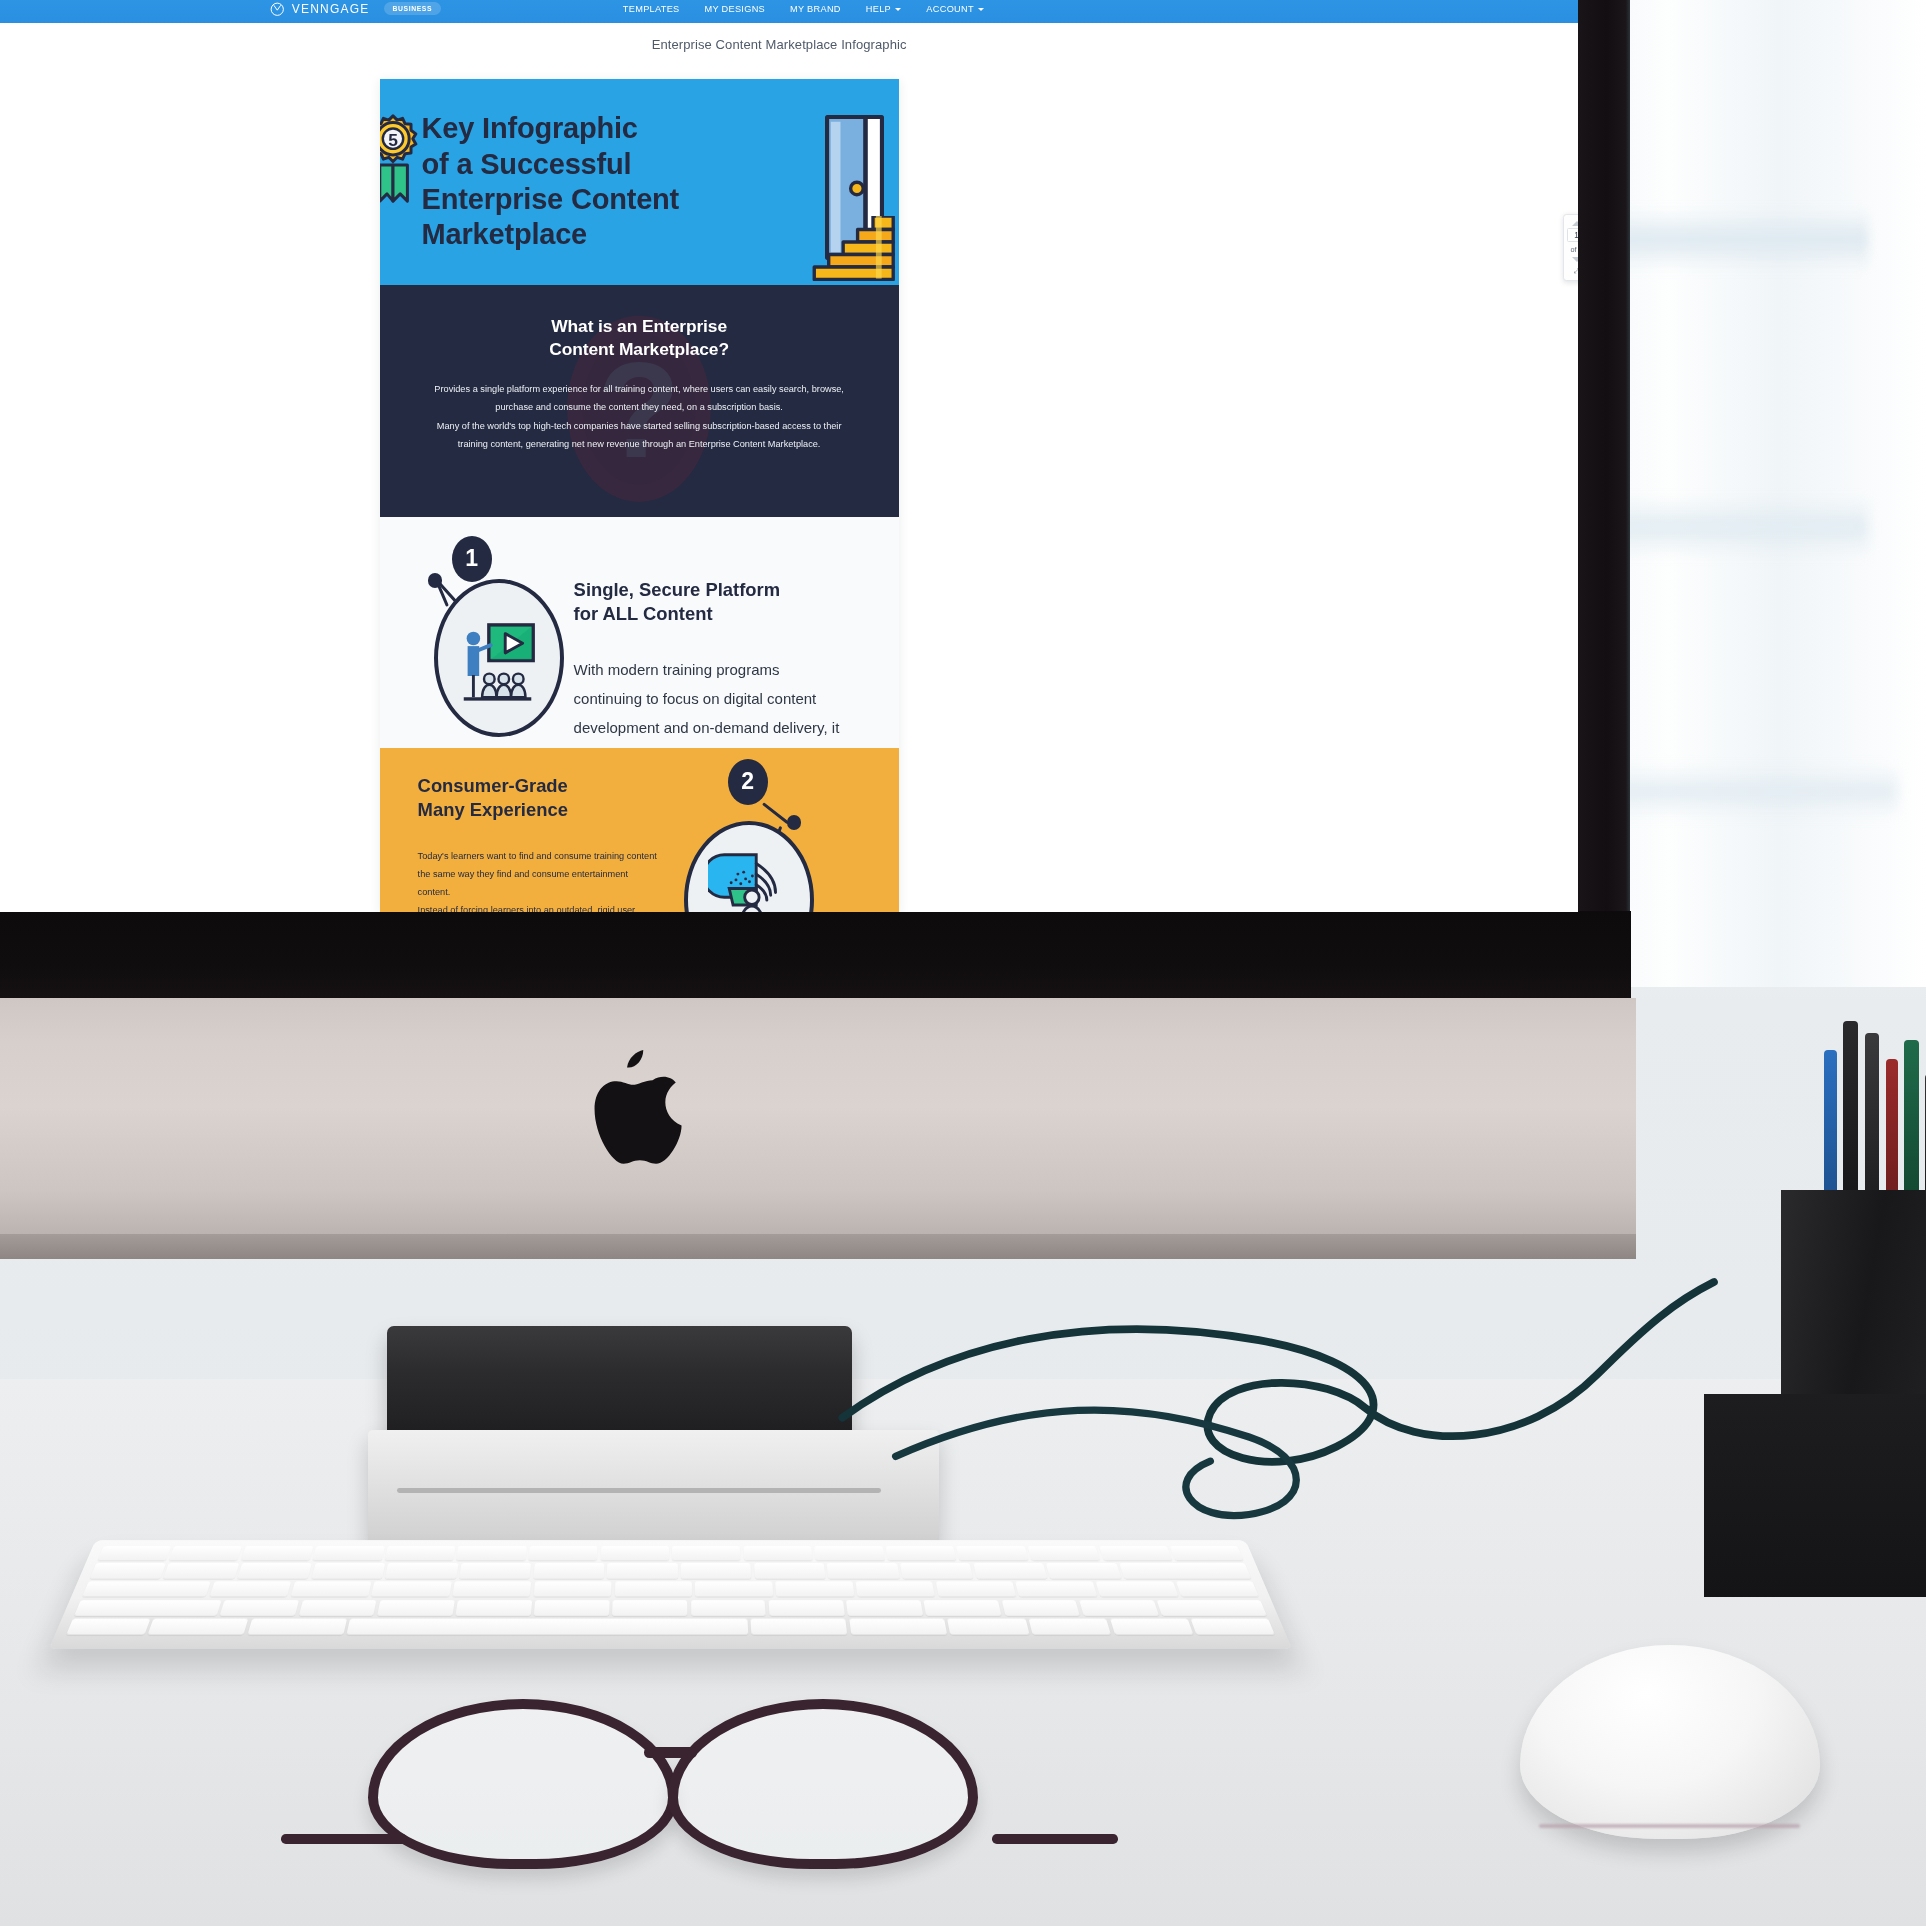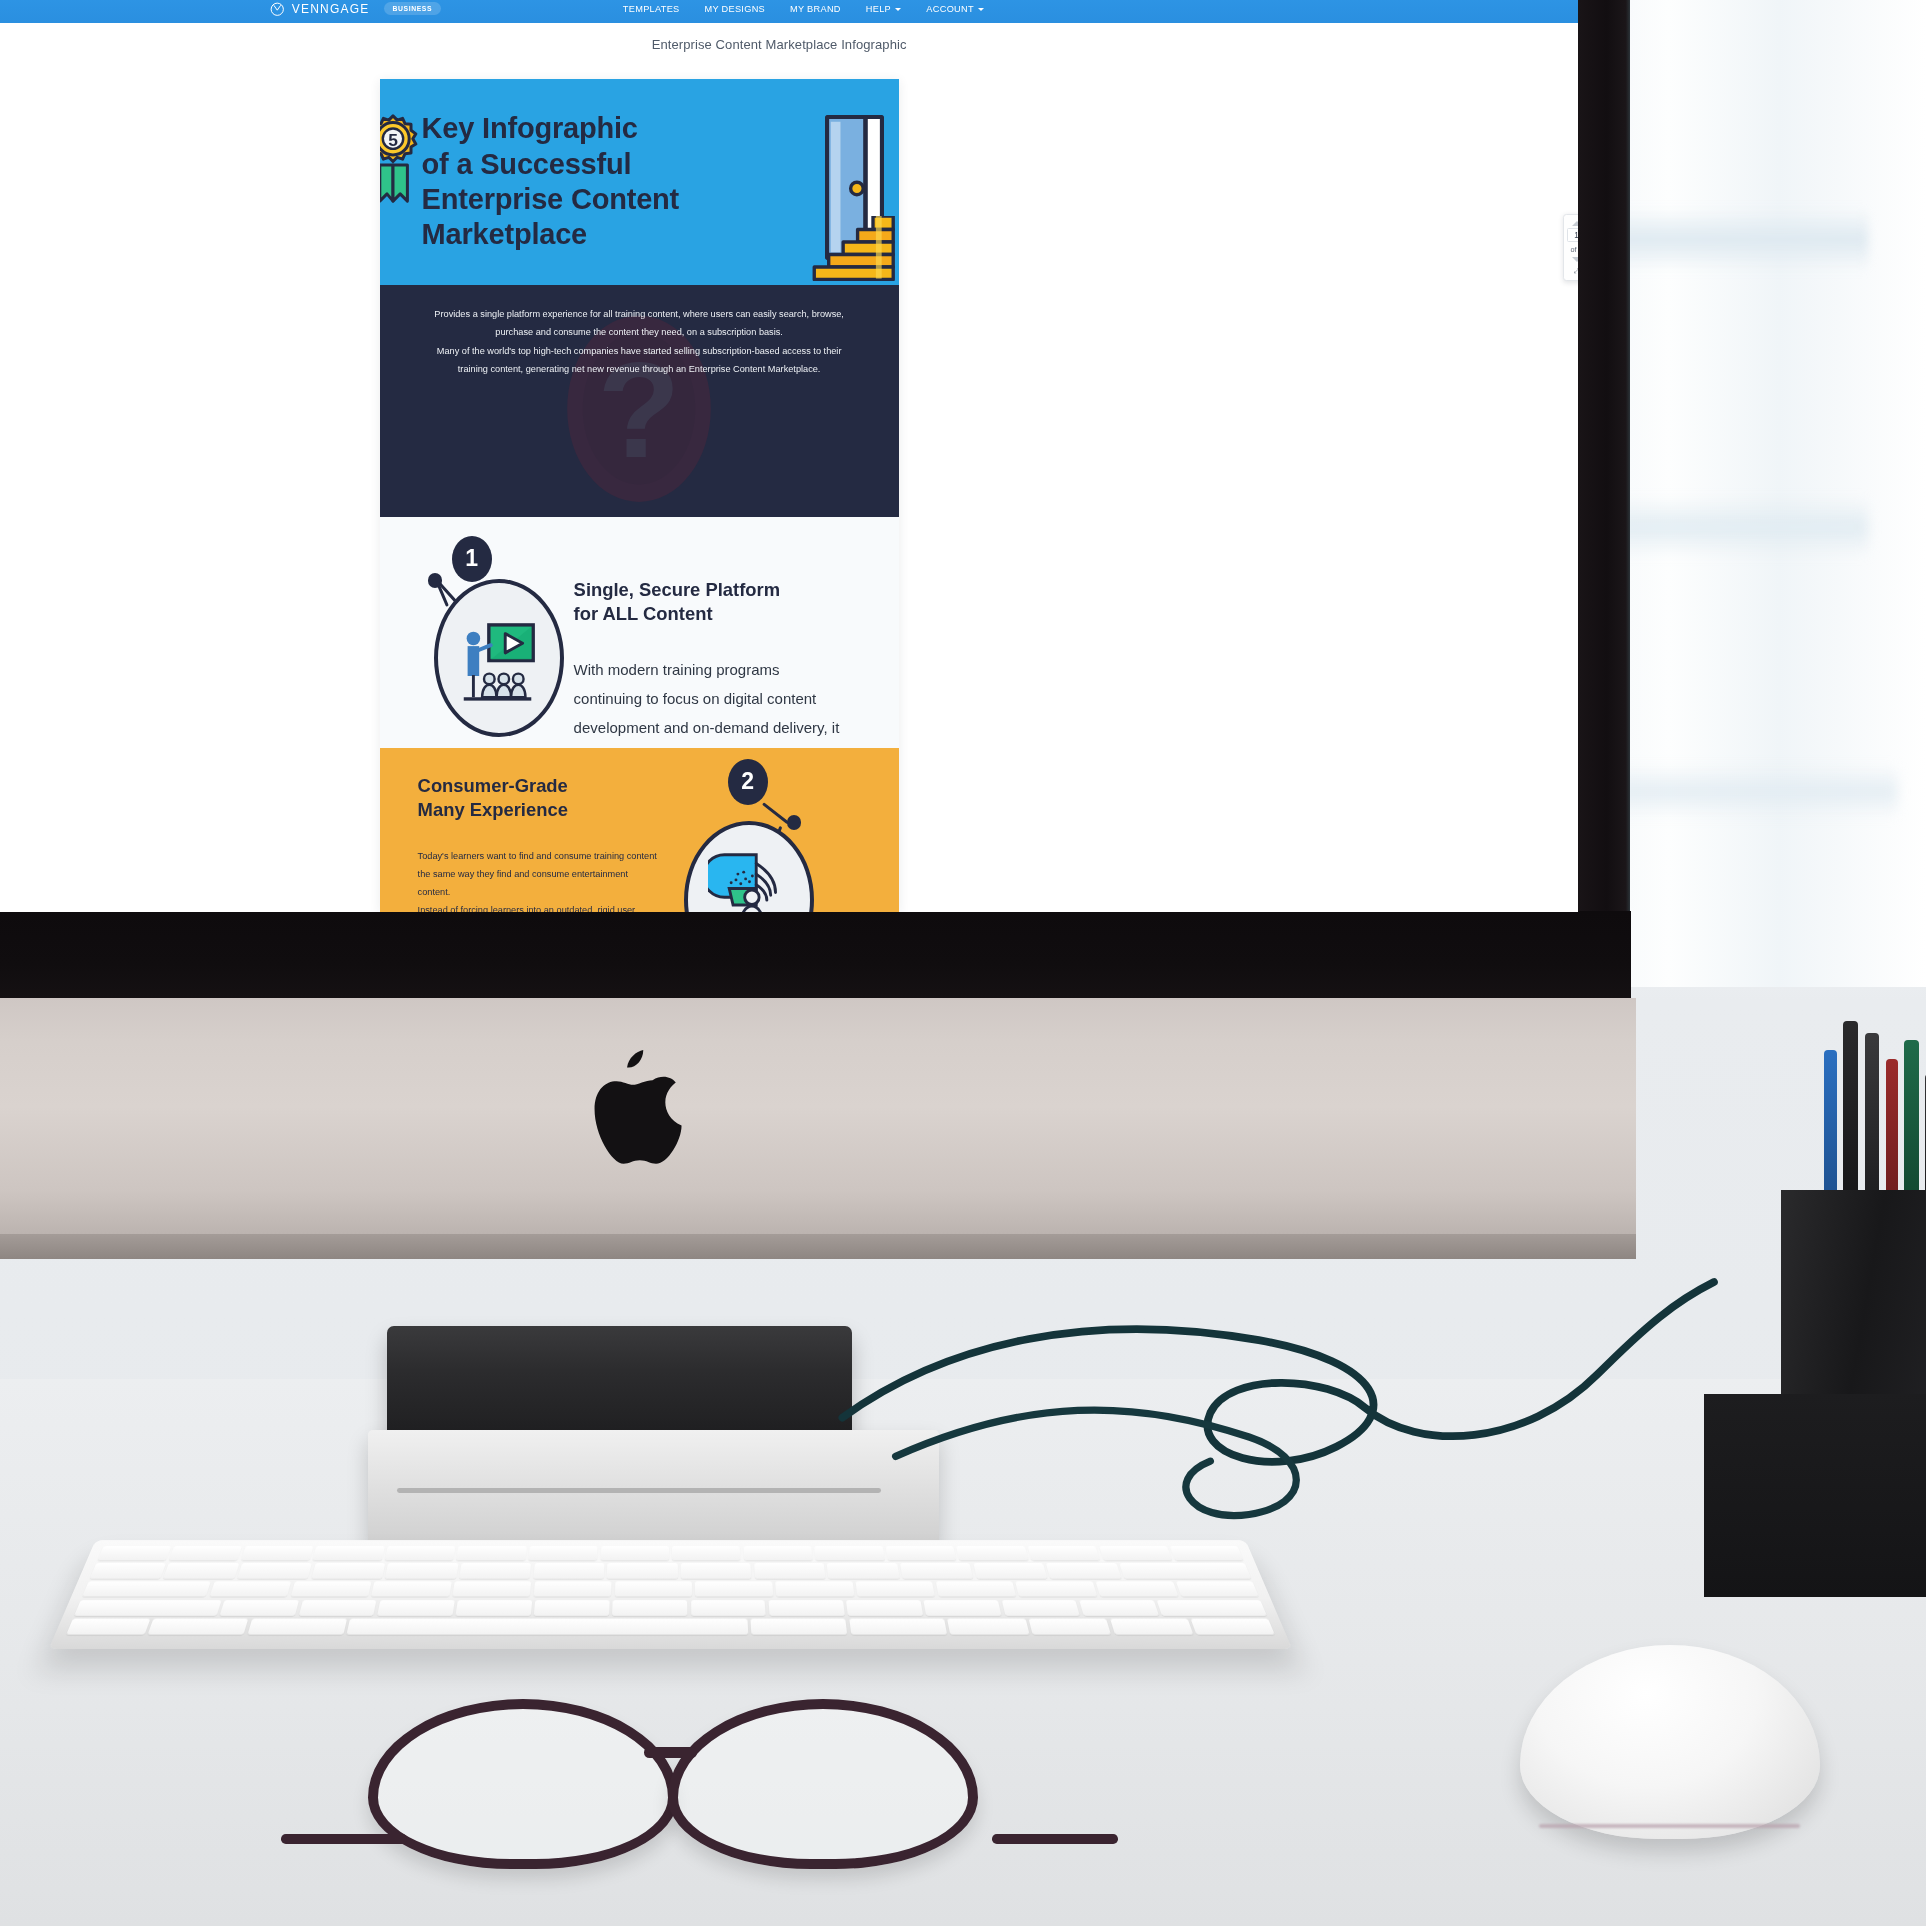--- a/index.html
+++ b/index.html
@@ -291,20 +291,24 @@
         </div>
 
         <div class="sec-what">
           <span class="ghostq">
             <svg viewBox="0 0 160 200" width="160" height="194" aria-hidden="true">
               <ellipse cx="80" cy="100" rx="74" ry="96" fill="#6e2236" opacity=".55"></ellipse>
               <ellipse cx="80" cy="100" rx="58" ry="78" fill="#3d2338" opacity=".45"></ellipse>
               <text x="80" y="150" text-anchor="middle" font-family="Liberation Sans, sans-serif" font-size="140" font-weight="700" fill="#5d6070" opacity=".55">?</text>
             </svg>
           </span>
+          <div class="what-h">
+            <div>What is an Enterprise</div>
+            <div>Content Marketplace?</div>
+          </div>
           <p class="what-p">Provides a single platform experience for all training content, where users can easily search, browse, purchase and consume the content they need, on a subscription basis.</p>
           <p class="what-p what-p2">Many of the world's top high-tech companies have started selling subscription-based access to their training content, generating net new revenue through an Enterprise Content Marketplace.</p>
         </div>
 
         <div class="sec-one">
           <div class="badge" style="left:72px;top:18.4px;">
             <span>1</span>
           </div>
           <div class="connector" style="left:56px;top:61px;width:35px;transform:rotate(48deg);transform-origin:left center;"></div>
           <div class="dot" style="left:48px;top:56px;"></div>

